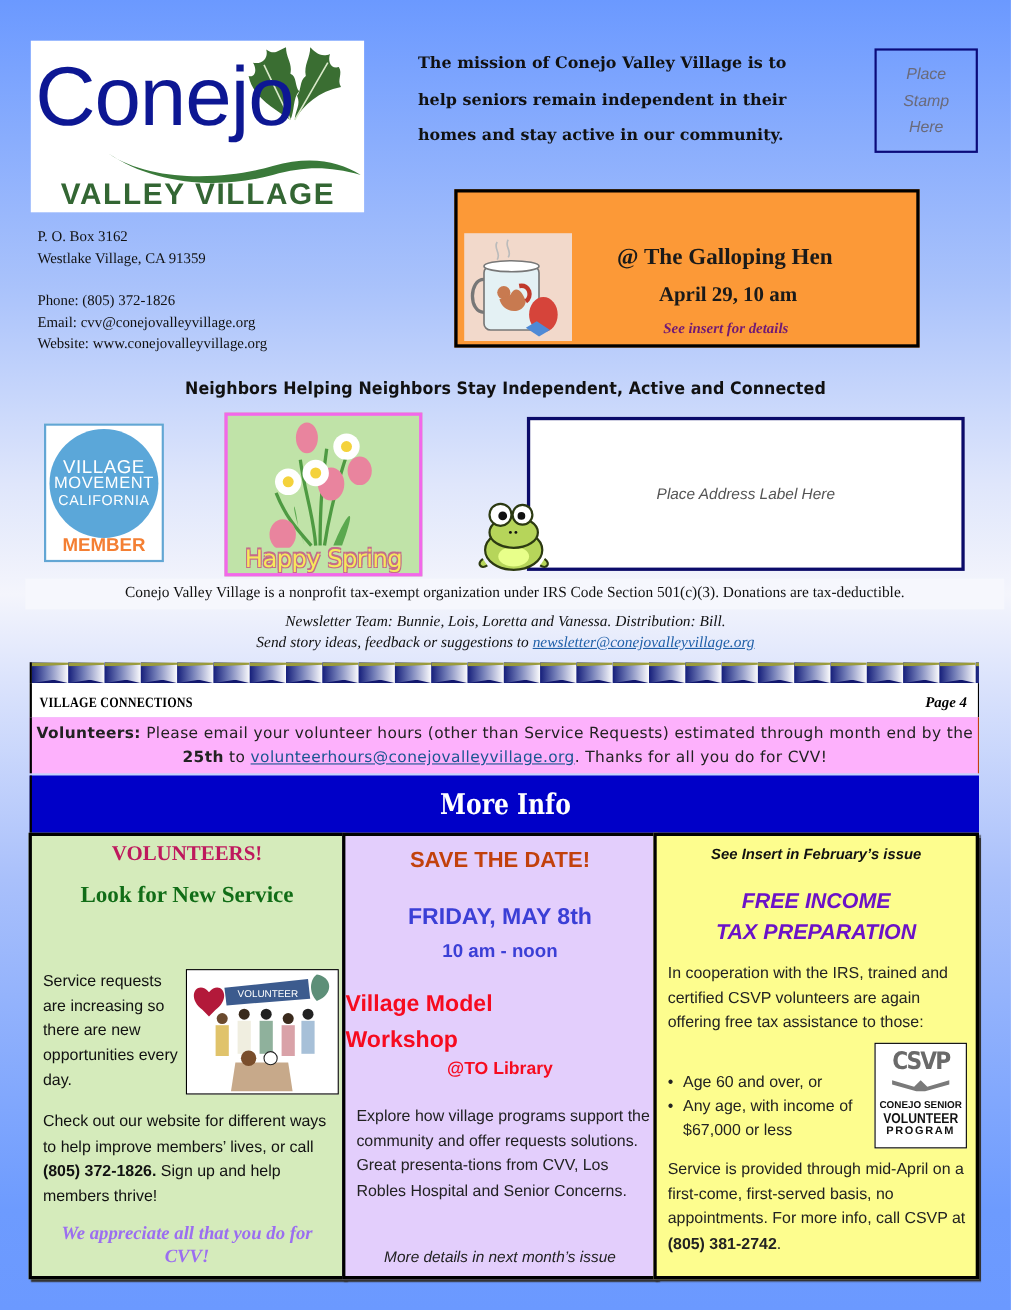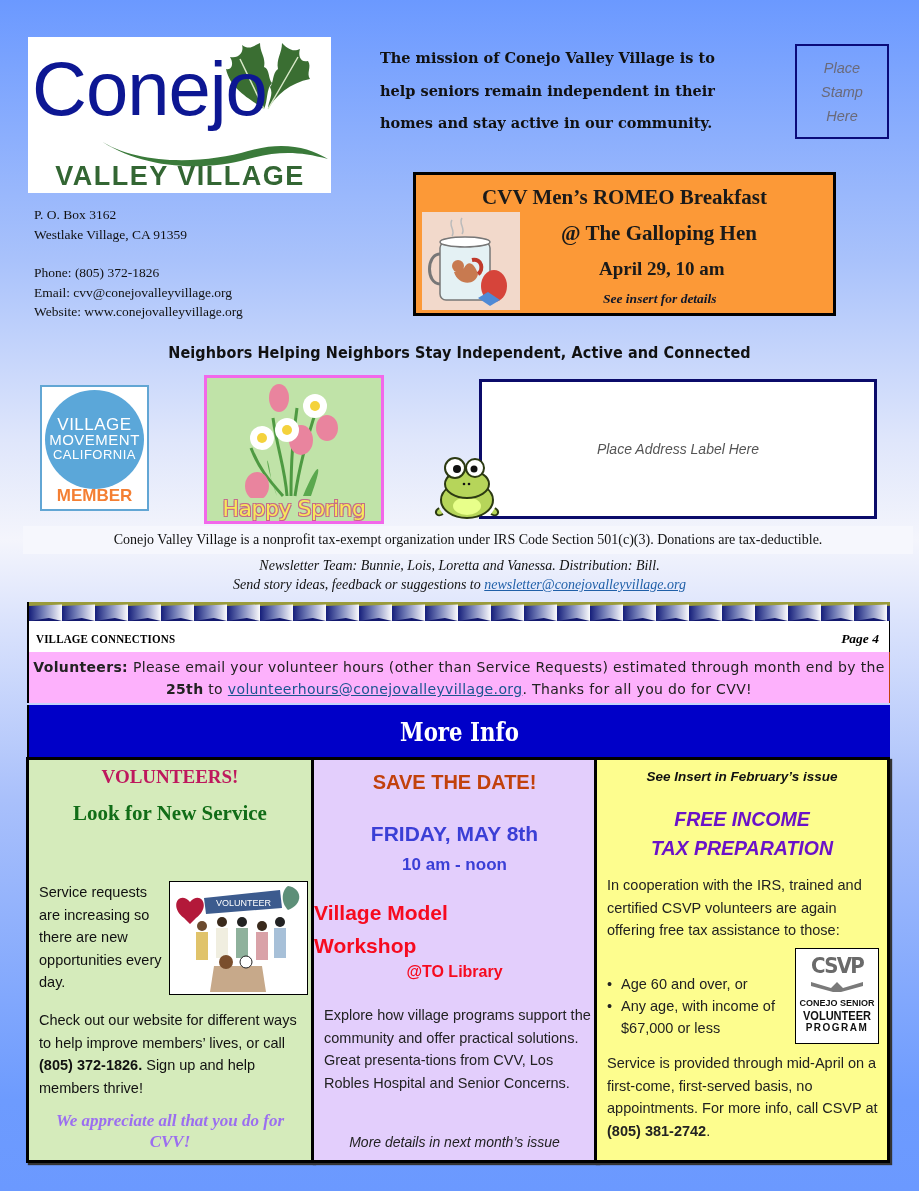--- a/index.html
+++ b/index.html
@@ -51,21 +51,21 @@
     position: absolute; left: 0; width: 100%; top: 10px; text-align: center;
     font-family: "Liberation Serif", serif; font-weight: 700; font-size: 21px; color: #1a1a1a;
   }
   .romeo-place {
     position: absolute; left: 145px; top: 46px; font-family: "Liberation Serif", serif; font-weight: 700; font-size: 21px; color: #1a1a1a;
   }
   .romeo-date {
     position: absolute; left: 183px; top: 83px; font-family: "Liberation Serif", serif; font-weight: 700; font-size: 19px; color: #1a1a1a;
   }
   .romeo-note {
-    position: absolute; left: 187px; top: 116px; font-family: "Liberation Serif", serif; font-weight: 700; font-style: italic; font-size: 13.5px; color: #0f172a; text-align: right;
+    position: absolute; left: 187px; top: 116px; font-family: "Liberation Serif", serif; font-weight: 700; font-style: italic; font-size: 13.5px; color: #701a75; text-align: right;
   }
   .romeo-img {
     position: absolute; left: 6px; top: 37px; width: 98px; height: 98px; background: #f2d9cb;
   }
 
   .tagline {
     left: 0; width: 919px; top: 344px; text-align: center; font-family: "DejaVu Sans", sans-serif;
     font-weight: 700; font-size: 15.5px; color: #111; letter-spacing: 0.1px; transform: scaleX(0.93);
   }
 
@@ -212,21 +212,20 @@
   <div>homes and stay active in our community.</div>
 </div>
 
 <div class="abs stamp">
   <div>Place</div>
   <div>Stamp</div>
   <div>Here</div>
 </div>
 
 <div class="abs romeo">
-  <div class="romeo-title">CVV Men’s ROMEO Breakfast</div>
   <div class="romeo-img">
     <svg width="98" height="98" viewBox="0 0 98 98">
       <path d="M30 8 C26 14 34 18 30 24 M40 6 C36 12 44 16 40 22" stroke="#bbb" stroke-width="1.5" fill="none"></path>
       <rect x="18" y="30" width="50" height="58" rx="6" fill="#e4f1f4" stroke="#777" stroke-width="1.5"></rect>
       <ellipse cx="43" cy="30" rx="25" ry="5" fill="#fff" stroke="#777" stroke-width="1.5"></ellipse>
       <path d="M18 42 C4 42 4 72 18 72" stroke="#777" stroke-width="3" fill="none"></path>
       <circle cx="36" cy="54" r="6" fill="#c87a50"></circle>
       <path d="M32 60 C36 74 54 74 56 62 C52 50 46 48 42 56Z" fill="#c87a50"></path>
       <path d="M50 48 C60 46 62 58 56 62" stroke="#c0392b" stroke-width="4" fill="none"></path>
       <ellipse cx="72" cy="74" rx="13" ry="16" fill="#d6443a"></ellipse>
@@ -368,21 +367,21 @@
 
 <div class="abs panel p2">
   <div class="p2-save">SAVE THE DATE!</div>
   <div class="p2-date">FRIDAY,  MAY 8th</div>
   <div class="p2-time">10 am - noon</div>
   <div class="p2-event">
     <div>Village Model</div>
     <div>Workshop</div>
   </div>
   <div class="p2-loc">@TO Library</div>
-  <div class="p2-body">Explore how village programs support the community and offer practical solutions. Great presenta-tions from CVV, Los Robles Hospital and Senior Concerns.</div>
+  <div class="p2-body">Explore how village programs support the community and offer requests solutions. Great presenta-tions from CVV, Los Robles Hospital and Senior Concerns.</div>
   <div class="p2-more">More details in next month’s issue</div>
 </div>
 
 <div class="abs panel p3">
   <div class="p3-see">See Insert in February’s issue</div>
   <div class="p3-title">
     <div>FREE INCOME</div>
     <div>TAX PREPARATION</div>
   </div>
   <div class="p3-body1">In cooperation with the IRS, trained and certified CSVP volunteers are again offering free tax assistance to those:</div>

